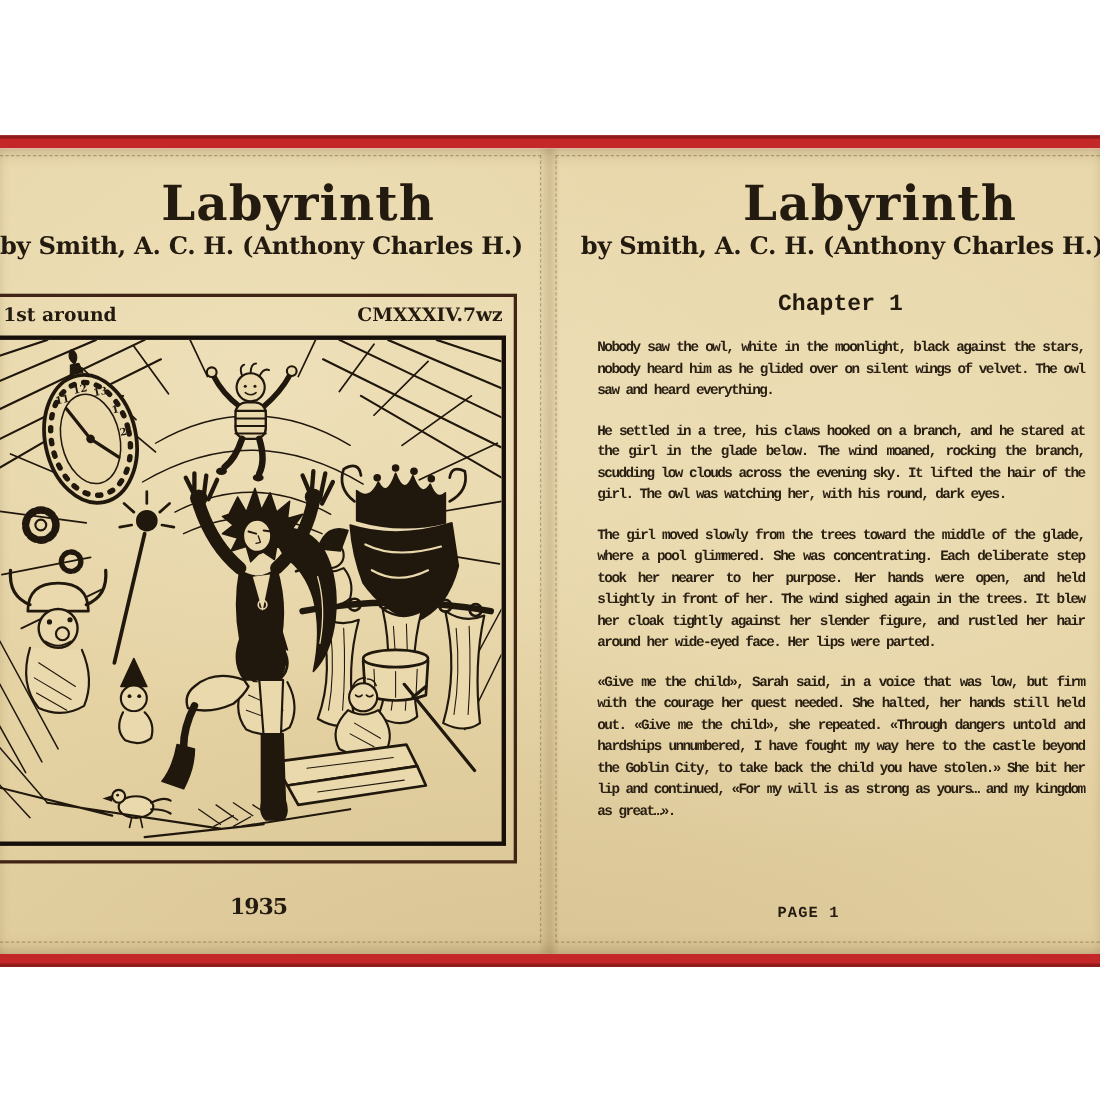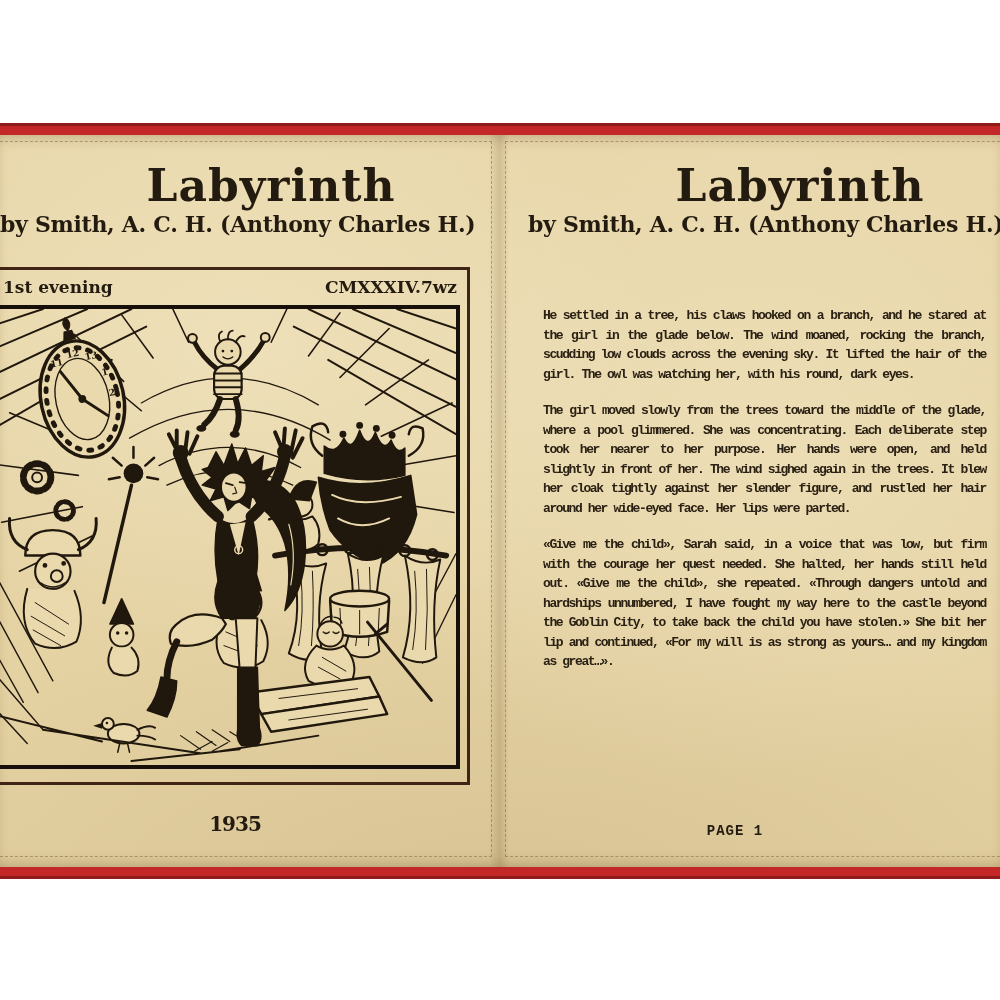--- a/index.html
+++ b/index.html
@@ -66,21 +66,21 @@
 
     <div class="stitch left"></div>
     <div class="stitch right"></div>
     <div class="seam"></div>
 
     <div class="page-title ink" style="left:0;">Labyrinth</div>
     <div class="byline center ink" style="left:0;">by Smith, A. C. H. (Anthony Charles H.)</div>
 
     <div class="frame">
       <div class="frame-header ink">
-        <span>1st evening</span>
+        <span>1st around</span>
         <span>CMXXXIV.7wz</span>
       </div>
 
       <div class="art-box">
         <svg viewBox="0 0 480 466" preserveAspectRatio="none" stroke="#20170d" fill="none" stroke-linecap="round" stroke-linejoin="round">
 
           <g stroke-width="1.6">
             <path d="M292 34 L308 0 M330 48 L362 4 M362 70 L412 20 M388 98 L452 52 M404 130 L476 96 M410 162 L480 150 M404 196 L478 208 M208 34 L192 0 M172 50 L140 6 M142 74 L92 26 M160 104 L110 62 M102 138 L26 106 M96 170 L6 158 M100 202 L18 218 M110 232 L36 268"></path>
             <path stroke-width="1.3" d="M160 96 Q250 44 340 98 M148 132 Q250 72 352 134 M178 160 Q250 122 322 162 M186 180 Q250 150 314 180"></path>
             <path stroke-width="2" d="M0 20 L60 0 M0 45 L105 0 M0 72 L150 0 M0 100 L165 18 M0 128 L130 52 M480 20 L420 0 M480 45 L375 0 M480 72 L330 0 M480 100 L315 18 M480 128 L350 52"></path>
@@ -244,22 +244,24 @@
             <path d="M200 436 l20 14 M216 432 l20 14 M232 430 l18 12 M250 432 l16 10 M214 452 l18 -10 M232 452 l16 -9" stroke-width="1.2"></path>
           </g>
         </svg>
       </div>
     </div>
 
     <div class="year-label ink" style="left:0;">1935</div>
 
     <div class="page-title ink" style="left:543px;width:442px;">Labyrinth</div>
     <div class="byline ink" style="left:528px;">by Smith, A. C. H. (Anthony Charles H.) • 1935</div>
+    <div class="chapter ink">Chapter 1</div>
 
     <div class="body-text">
+      <p>Nobody saw the owl, white in the moonlight, black against the stars, nobody heard him as he glided over on silent wings of velvet. The owl saw and heard everything.</p>
       <p>He settled in a tree, his claws hooked on a branch, and he stared at the girl in the glade below. The wind moaned, rocking the branch, scudding low clouds across the evening sky. It lifted the hair of the girl. The owl was watching her, with his round, dark eyes.</p>
       <p>The girl moved slowly from the trees toward the middle of the glade, where a pool glimmered. She was concentrating. Each deliberate step took her nearer to her purpose. Her hands were open, and held slightly in front of her. The wind sighed again in the trees. It blew her cloak tightly against her slender figure, and rustled her hair around her wide-eyed face. Her lips were parted.</p>
       <p>«Give me the child», Sarah said, in a voice that was low, but firm with the courage her quest needed. She halted, her hands still held out. «Give me the child», she repeated. «Through dangers untold and hardships unnumbered, I have fought my way here to the castle beyond the Goblin City, to take back the child you have stolen.» She bit her lip and continued, «For my will is as strong as yours… and my kingdom as great…».</p>
     </div>
 
     <div class="page-number ink">PAGE 1</div>
 
   </div>
 </div>
 

